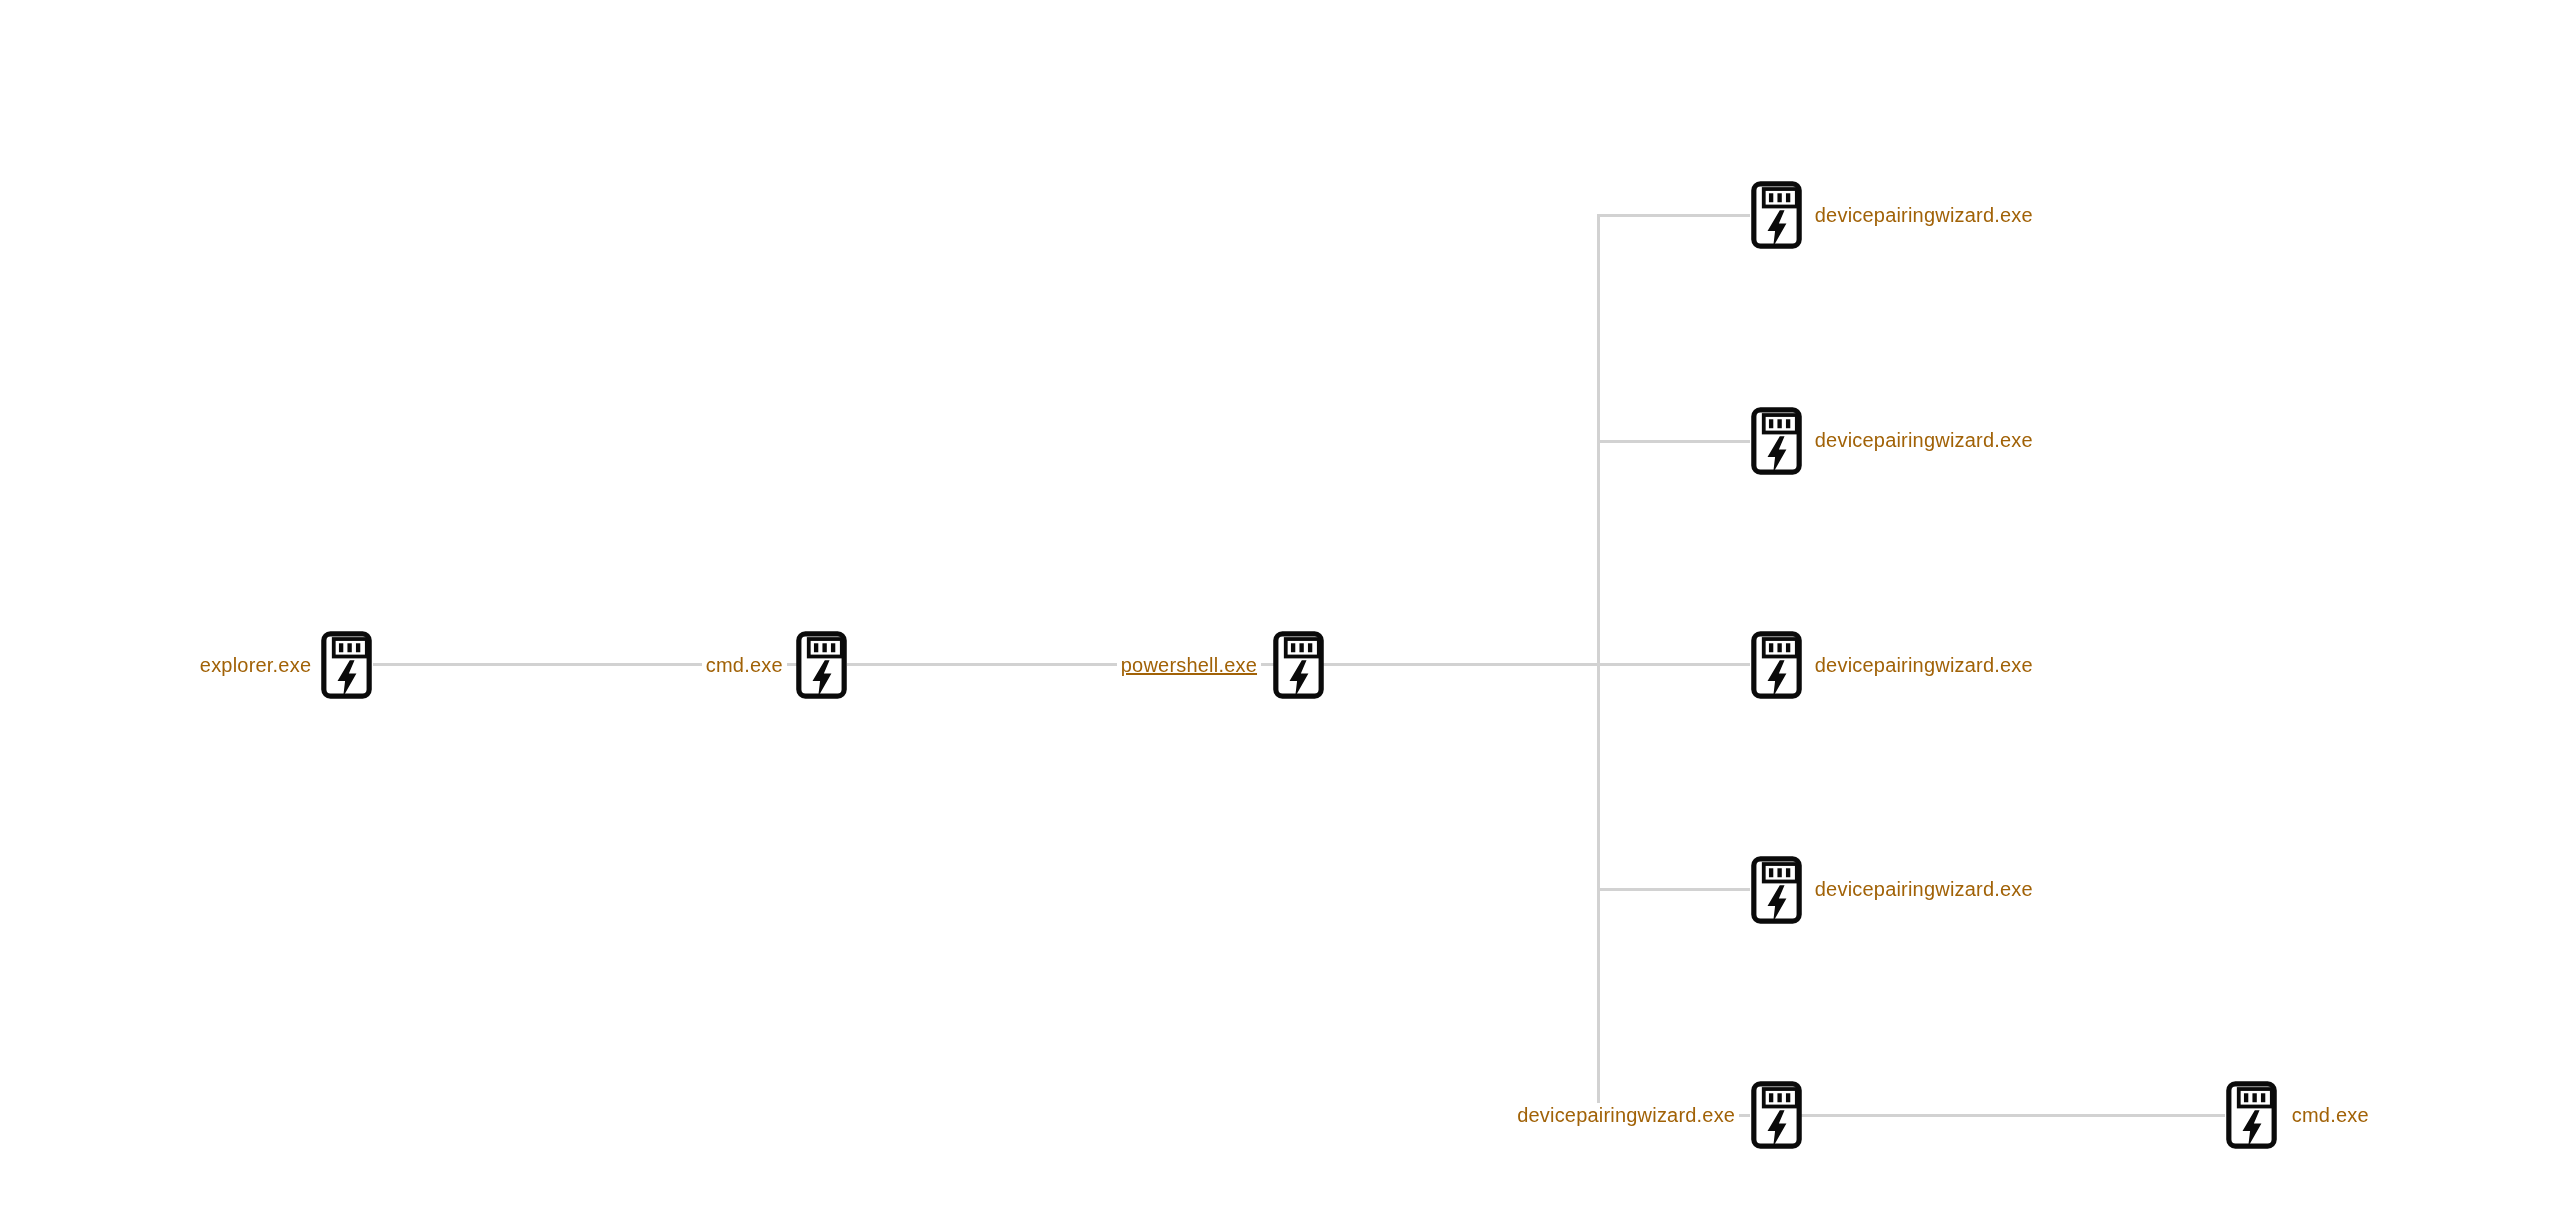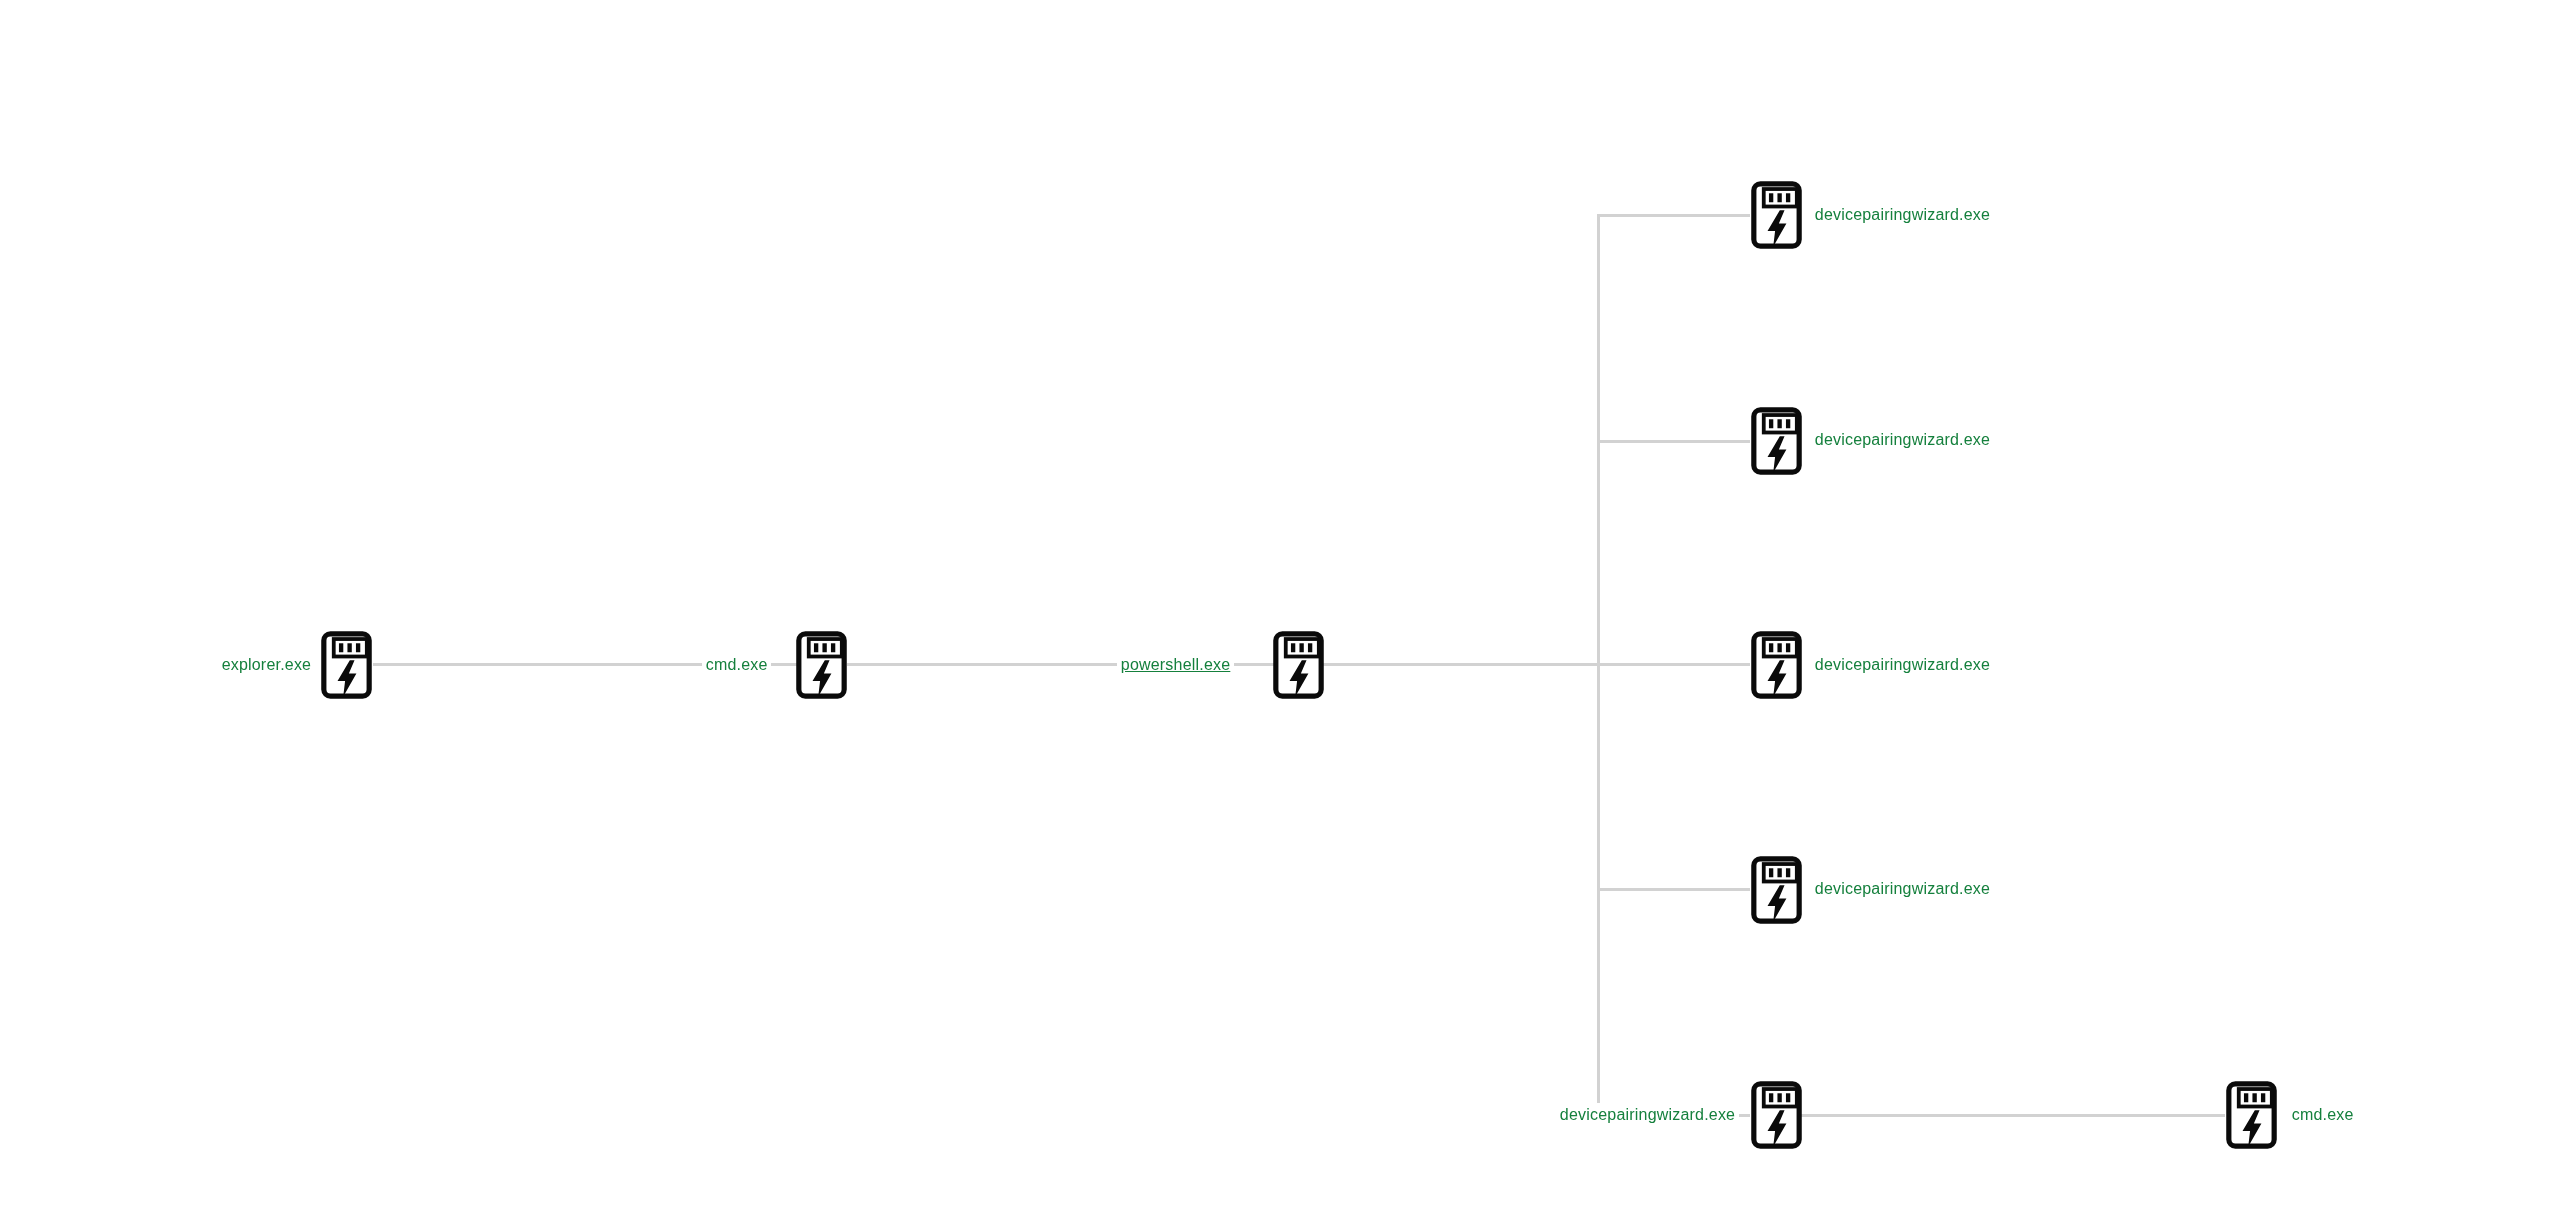--- a/index.html
+++ b/index.html
@@ -29,23 +29,23 @@
     width: 51px;
     height: 68px;
   }
   .node svg { display: block; width: 100%; height: 100%; }
 
   
   .plabel {
     position: absolute;
     height: 24.4px;
     line-height: 24.4px;
-    font-size: 16px;
+    font-size: 20px;
     letter-spacing: 0.2px;
-    color: #15803d;
+    color: #a16207;
     background: #ffffff;
     padding: 0 3.8px;
     white-space: nowrap;
   }
   .plabel.r-align { text-align: left; }
 </style>
 </head>
 <body>
 
 <div id="canvas">

